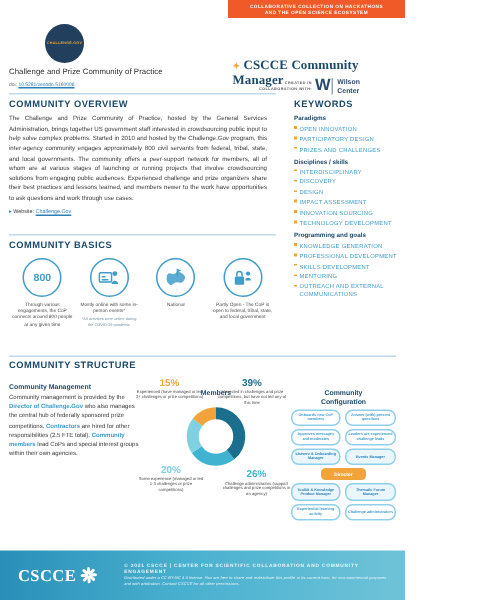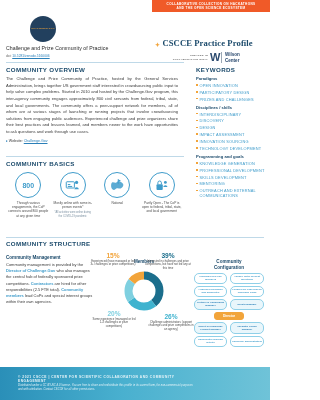--- a/index.html
+++ b/index.html
@@ -165,21 +165,21 @@
       <div class="lc-txt">CHALLENGE.GOV</div>
     </div>
     <div class="hdr-title">Challenge and Prize Community of Practice</div>
     <div class="hdr-doi">
       <span>doi:</span>
       <a href="#">10.5281/zenodo.5160006</a>
     </div>
 
     <div class="profile-title">
       <span class="star">✦</span>
-      <span>CSCCE Practice Profile</span>
+      <span>CSCCE Community Manager</span>
     </div>
 
     <div class="created-by">
       <div class="cb-labels">
         <div>CREATED IN</div>
         <div>COLLABORATION WITH:</div>
       </div>
       <div class="wilson-mark">
         <span>W</span>
       </div>
@@ -388,19 +388,32 @@
           <div class="node role" style="left:36px; top:49px; width:34px; height:12px;">Thematic Forum Manager</div>
           <div class="node" style="left:0;   top:63px; width:33px; height:11px;">Experiential learning activity</div>
           <div class="node" style="left:36px; top:63px; width:34px; height:11px;">Challenge administrators</div>
         </div>
       </div>
 
     </div>
   </div>
 
   <div class="footer">
+    <div class="cscce-logo">
+      <span>CSCCE</span>
+      <span class="burst">
+        <span style="transform:rotate(0deg)"></span>
+        <span style="transform:rotate(45deg)"></span>
+        <span style="transform:rotate(90deg)"></span>
+        <span style="transform:rotate(135deg)"></span>
+        <span style="transform:rotate(180deg)"></span>
+        <span style="transform:rotate(225deg)"></span>
+        <span style="transform:rotate(270deg)"></span>
+        <span style="transform:rotate(315deg)"></span>
+      </span>
+    </div>
     <div class="foot-txt">
       <div class="l1">© 2021 CSCCE  |  CENTER FOR SCIENTIFIC COLLABORATION AND COMMUNITY ENGAGEMENT</div>
       <div class="l2">Distributed under a CC BY-NC 4.0 license. You are free to share and redistribute this profile in its current form, for non-commercial purposes and with attribution. Contact CSCCE for all other permissions.</div>
     </div>
   </div>
 
 </div>
 
 </body></html>

